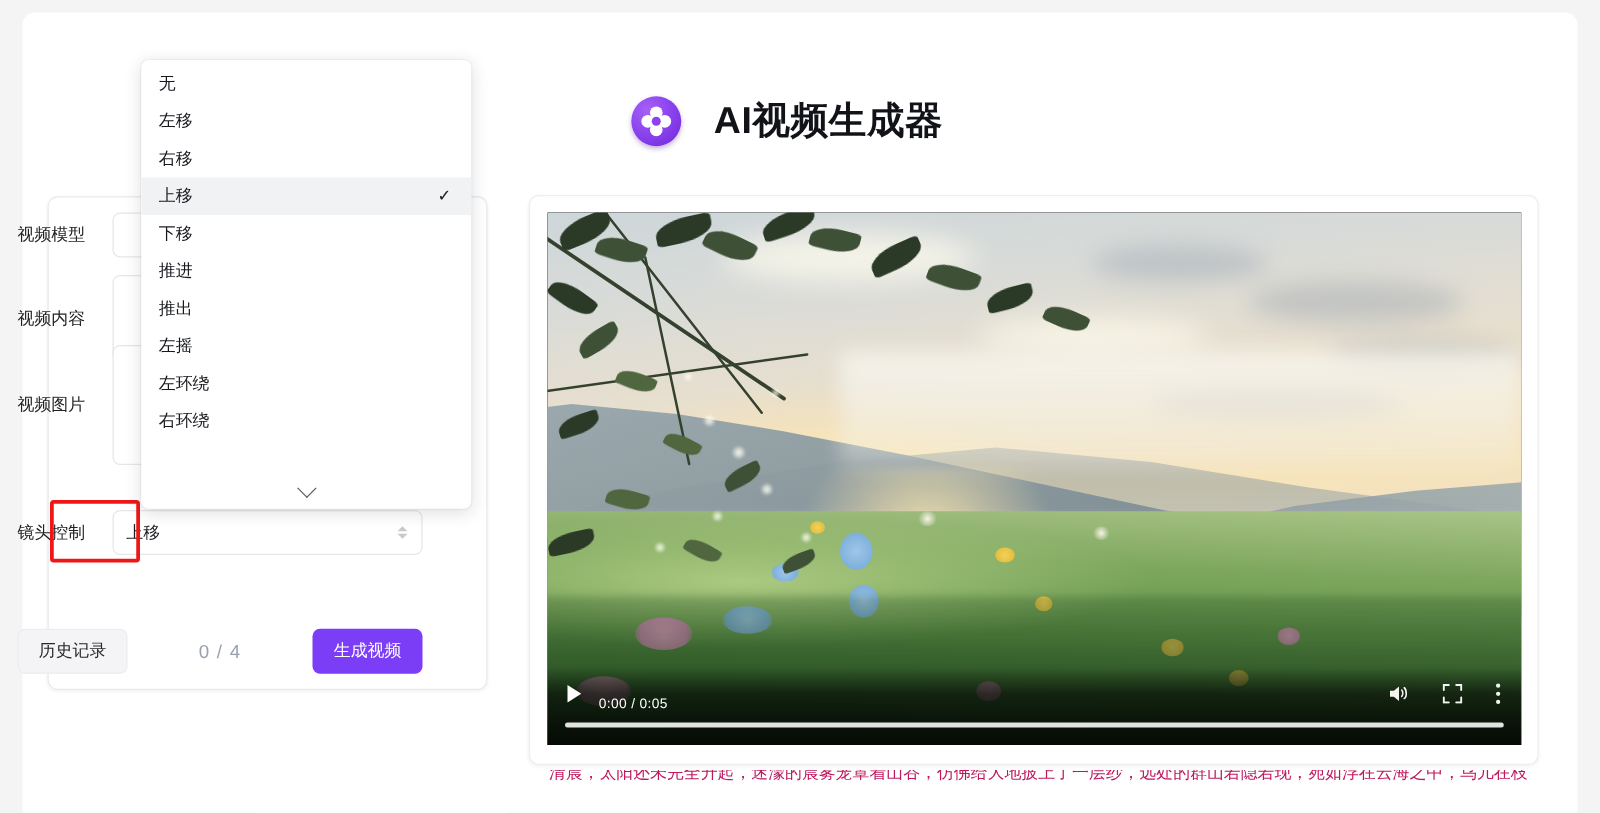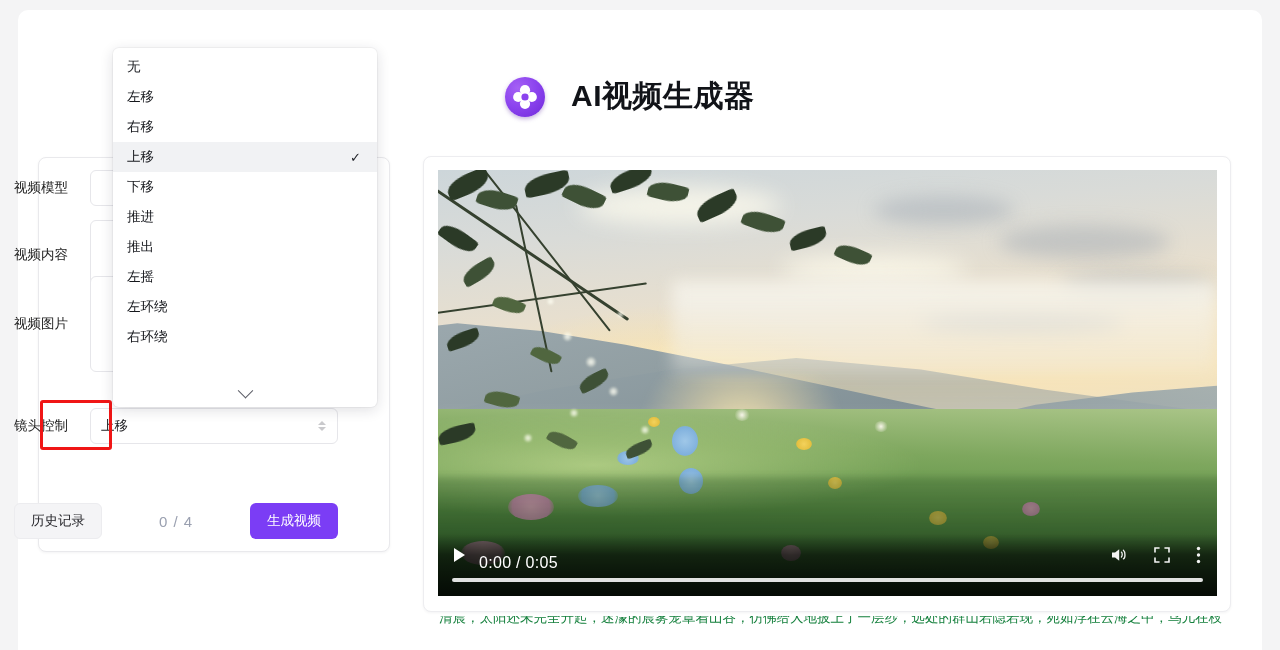--- a/index.html
+++ b/index.html
@@ -277,39 +277,39 @@
   }
   .ctrl-left { display: flex; align-items: center; gap: 14px; padding-left: 16px; }
   .ctrl-right { margin-left: auto; display: flex; align-items: center; gap: 26px; padding-right: 16px; }
   .play-tri {
     width: 0; height: 0;
     border-left: 11px solid #fff;
     border-top: 7px solid transparent;
     border-bottom: 7px solid transparent;
     cursor: pointer;
   }
-  .time-text { color: #fff; font-size: 16px; letter-spacing: .3px; margin-top: 16px; }
+  .time-text { color: #fff; font-size: 11px; letter-spacing: .3px; margin-top: 16px; }
   .icon-btn { cursor: pointer; opacity: .95; display: flex; }
   .scrub {
     position: absolute; left: 14px; right: 14px; bottom: 14px;
     height: 4px; background: rgba(255,255,255,.88); border-radius: 2px;
   }
 
   
   .caption-clip {
     position: absolute;
     left: 423px; top: 616px;
     width: 808px; height: 34px;
     overflow: hidden;
   }
   .caption-text {
     position: absolute; left: 16px; top: -8px;
     width: 790px;
     font-size: 13.5px; line-height: 20px;
-    color: #15803d;
+    color: #be185d;
     white-space: nowrap;
   }
 </style>
 </head>
 <body>
 
 <div id="root">
 
   <div class="page-canvas"></div>
 

